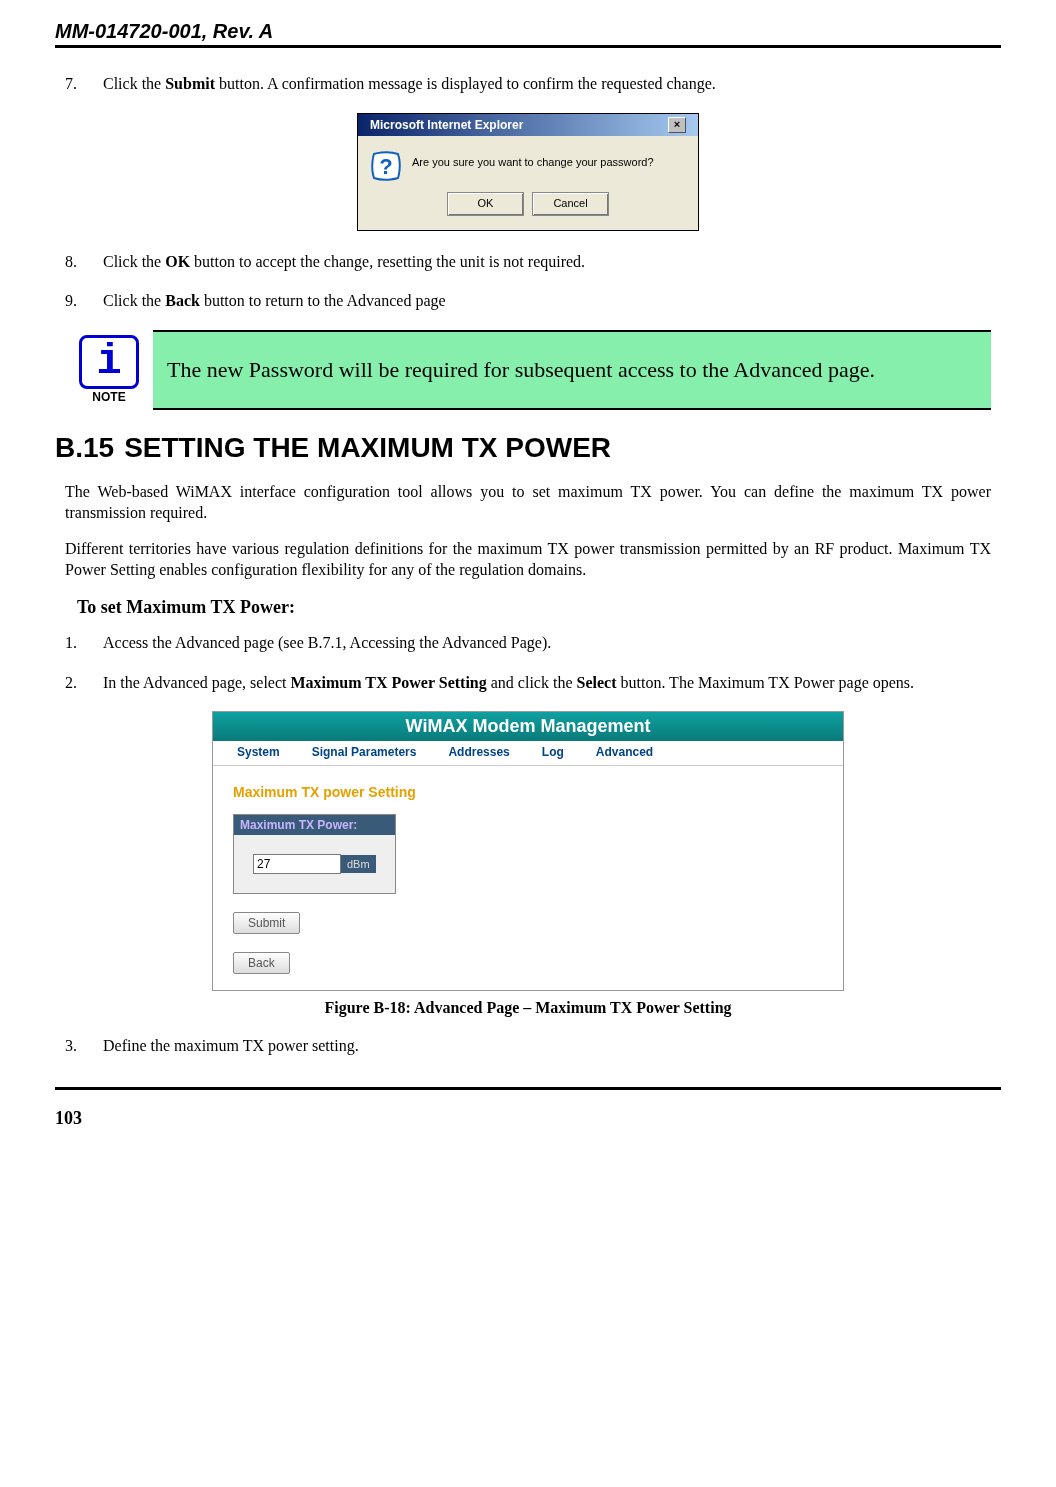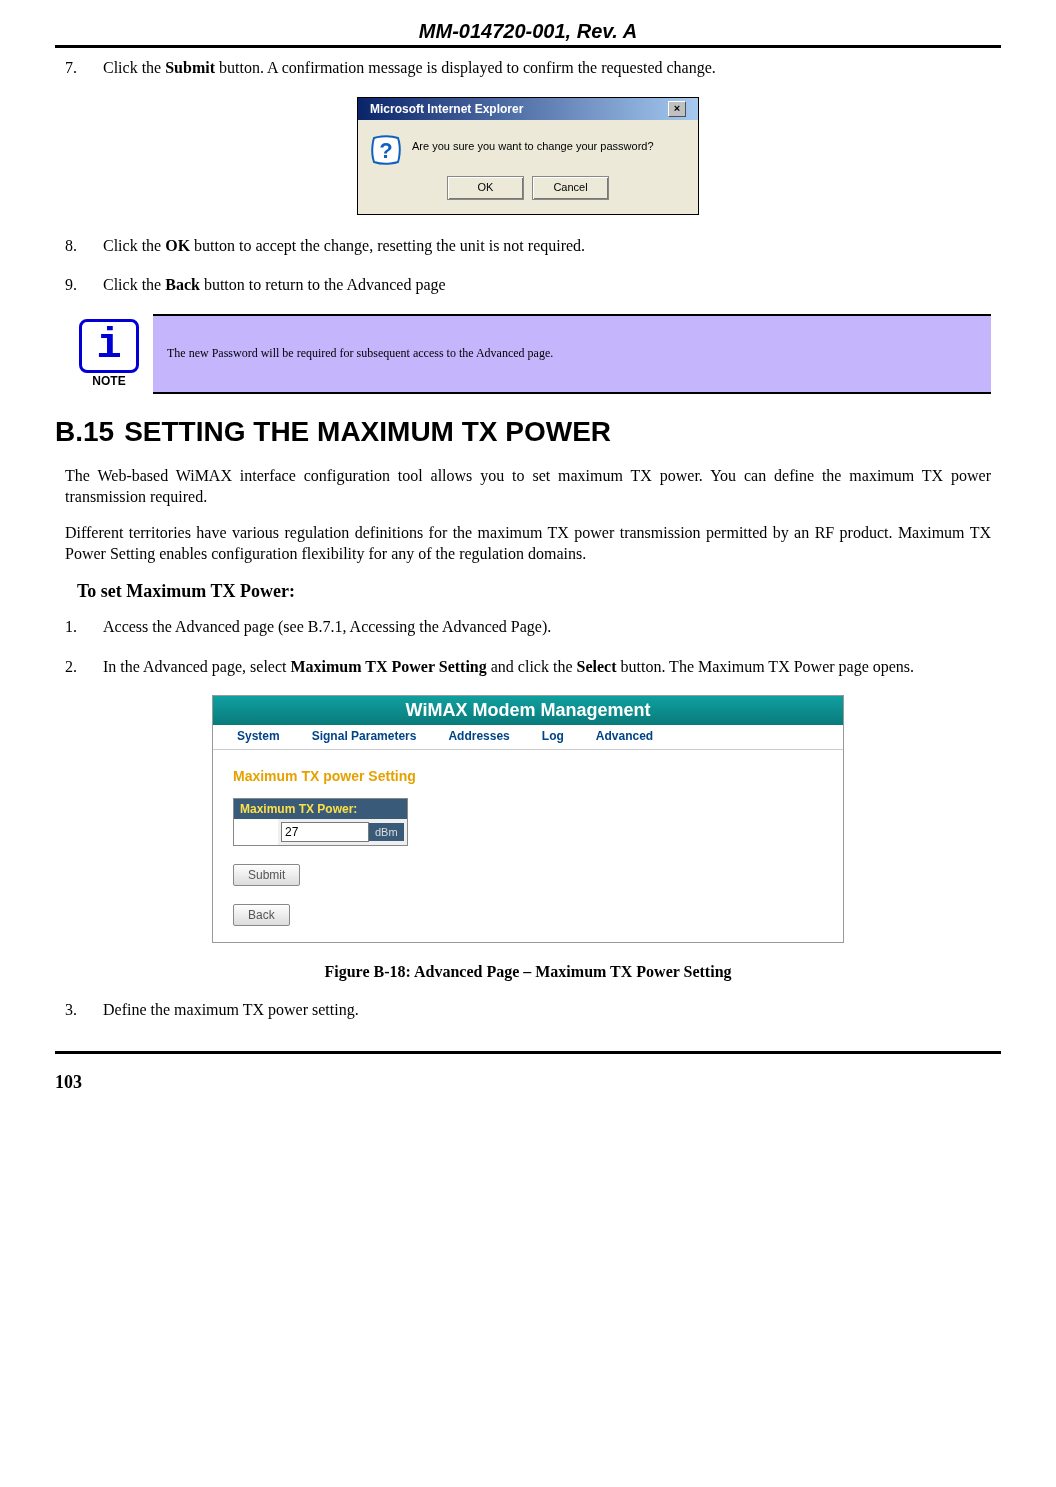--- a/index.html
+++ b/index.html
@@ -9,28 +9,28 @@
     margin: 0;
     padding: 0;
     background: #fff;
     width: 1056px;
   }
   .page {
     padding: 20px 55px 0 55px;
     box-sizing: border-box;
   }
   .header {
-    text-align: center;
+    text-align: left;
     font-style: italic;
     font-weight: bold;
     font-size: 20px;
     font-family: Arial, Helvetica, sans-serif;
     border-bottom: 3px solid #000;
     padding-bottom: 2px;
-    margin-bottom: 9px;
+    margin-bottom: 25px;
   }
   .content {
     padding: 0 10px;
   }
   ol.numbered {
     list-style: none;
     padding: 0;
     margin: 0;
   }
   ol.numbered > li {
@@ -119,23 +119,23 @@
   }
   .note-table td.icon-cell {
     width: 80px;
     text-align: center;
     vertical-align: middle;
     padding: 4px;
   }
   .note-table td.text-cell {
     border-top: 2px solid #000;
     border-bottom: 2px solid #000;
-    background: #c4b5fd;
+    background: #86efac;
     padding: 18px 14px;
-    font-size: 12px;
+    font-size: 22px;
   }
   .note-icon-wrap {
     display: inline-block;
     text-align: center;
   }
   .note-icon {
     width: 54px;
     height: 48px;
     border: 3px solid #0000d4;
     border-radius: 8px;
@@ -215,32 +215,31 @@
     margin-bottom: 14px;
     font-family: Verdana, Tahoma, sans-serif;
   }
   .ss-field-box {
     border: 1px solid #888;
     display: inline-block;
     background: #fff;
   }
   .ss-field-title {
     background: #3a5a7a;
-    color: #fde047;
+    color: #c4b5fd;
     font-weight: bold;
     font-size: 12px;
     padding: 3px 6px;
     font-family: Verdana, Tahoma, sans-serif;
   }
   .ss-field-row {
     display: flex;
     align-items: center;
-    padding: 3px;
+    padding: 19px;
     background: #efefef;
-    margin-left: 44px;
   }
   .ss-input {
     border: 1px solid #7a7a7a;
     background: #fff;
     width: 80px;
     height: 18px;
     font-size: 12px;
     padding: 0 3px;
     font-family: Tahoma, Arial, sans-serif;
   }
@@ -258,21 +257,21 @@
     border-radius: 2px;
     padding: 3px 14px;
     font-size: 12px;
     color: #555;
     margin-top: 18px;
     font-family: Tahoma, Arial, sans-serif;
   }
   .figure-caption {
     text-align: center;
     font-weight: bold;
-    margin: 20px 0 18px 0;
+    margin: 8px 0 18px 0;
     font-size: 16px;
   }
   .footer {
     border-top: 3px solid #000;
     font-weight: bold;
     font-size: 18px;
     padding-top: 18px;
     margin-top: 30px;
     font-family: Liberation Serif, serif;
   }

